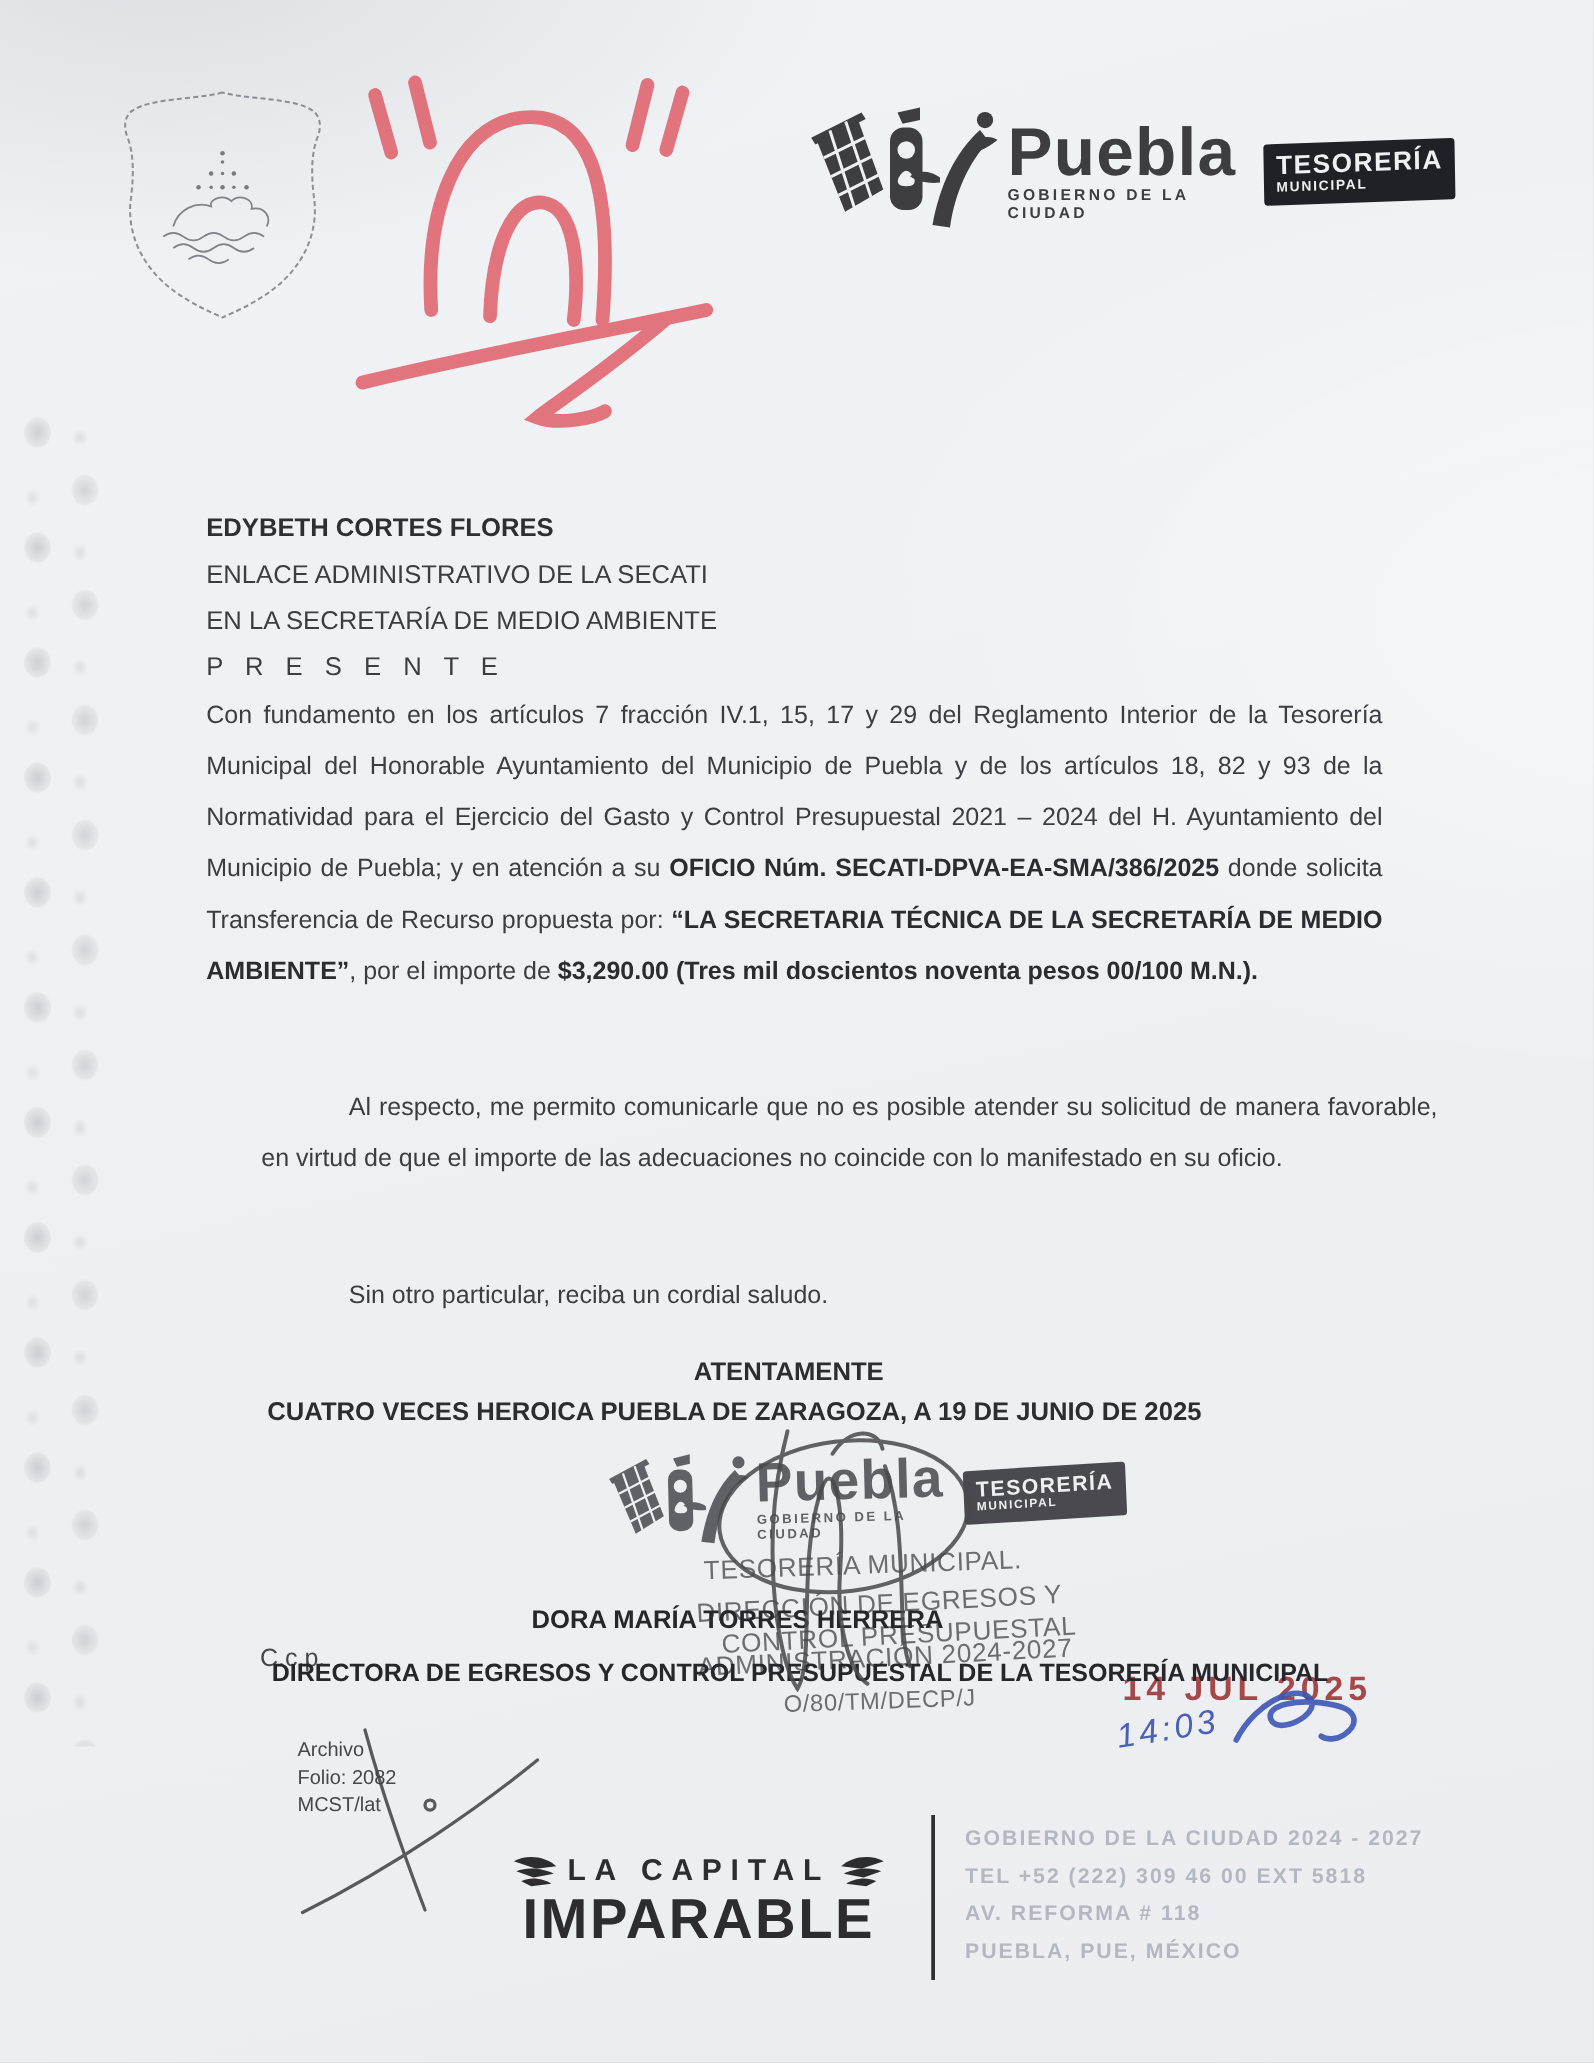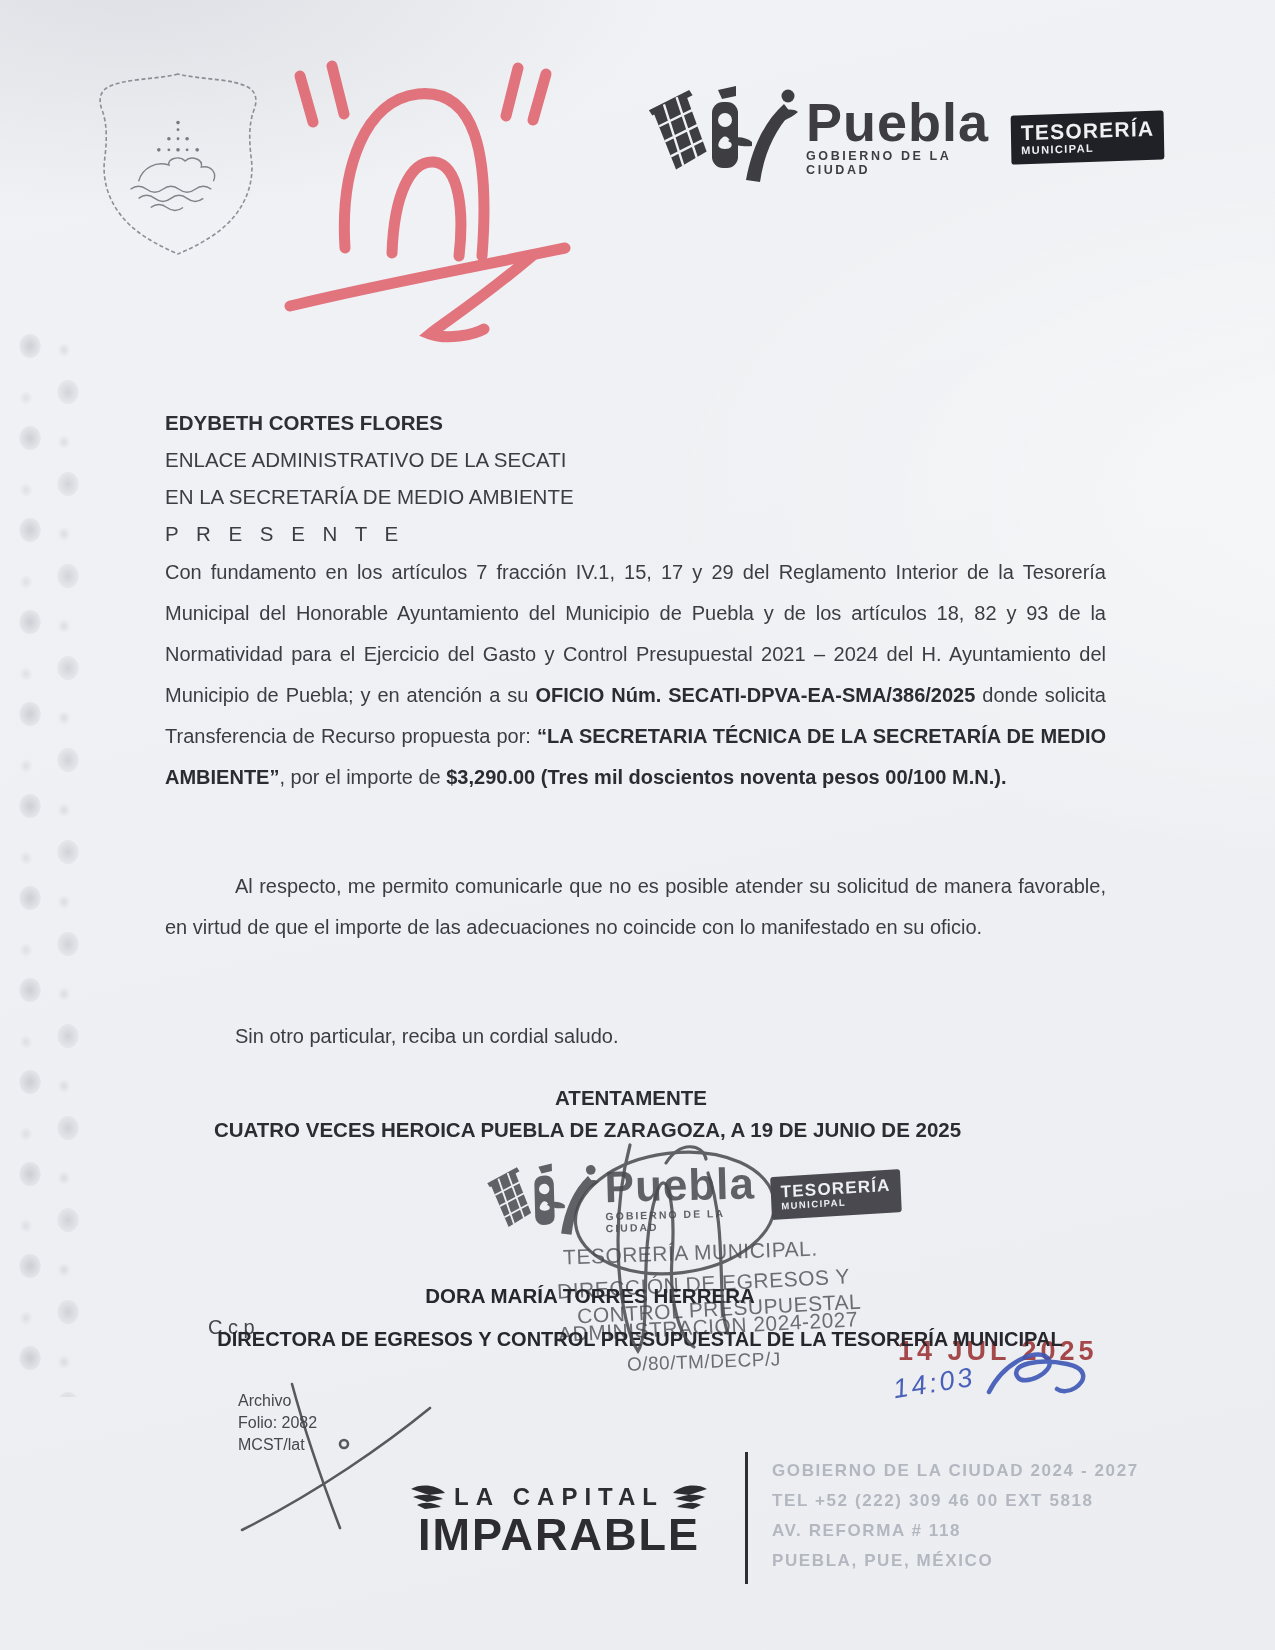--- a/index.html
+++ b/index.html
@@ -53,21 +53,21 @@
   .recipient{left:165px;top:404px;font-size:20.5px;line-height:37px;color:#3c3c42;}
   .r-name{font-weight:800;color:#2e2e34;}
   .presente{letter-spacing:6px;}
 
   
   .bodyp{left:165px;width:941px;font-size:20px;line-height:41px;text-align:justify;margin:0;color:#3c3c42;}
   .bodyp .b{font-weight:800;color:#2b2b31;}
   .p1{top:552px;}
   .p2{top:866px;}
   .p3{top:1016px;}
-  .indent{text-indent:70px;}
+  .indent{text-indent:70px;margin-left:44px;}
 
   .atent{left:0;top:1086px;width:1262px;text-align:center;font-size:20.5px;font-weight:800;color:#2c2c32;}
   .placedate{left:0;top:1118px;width:1175px;text-align:center;font-size:20.5px;font-weight:800;color:#2c2c32;}
 
   
   .stamp-brand{left:487px;top:1152px;width:400px;height:92px;color:#55555b;transform:rotate(-1.5deg);opacity:.92;}
   .stamp-brand .wordmark{font-size:44px;line-height:42px;}
   .stamp-brand .tagline{font-size:10.5px;letter-spacing:2px;}
   .stamp-brand .brand-bar{height:70px;margin:0 8px;}
   .stamp-brand .badge{background:#3c3c42;}

